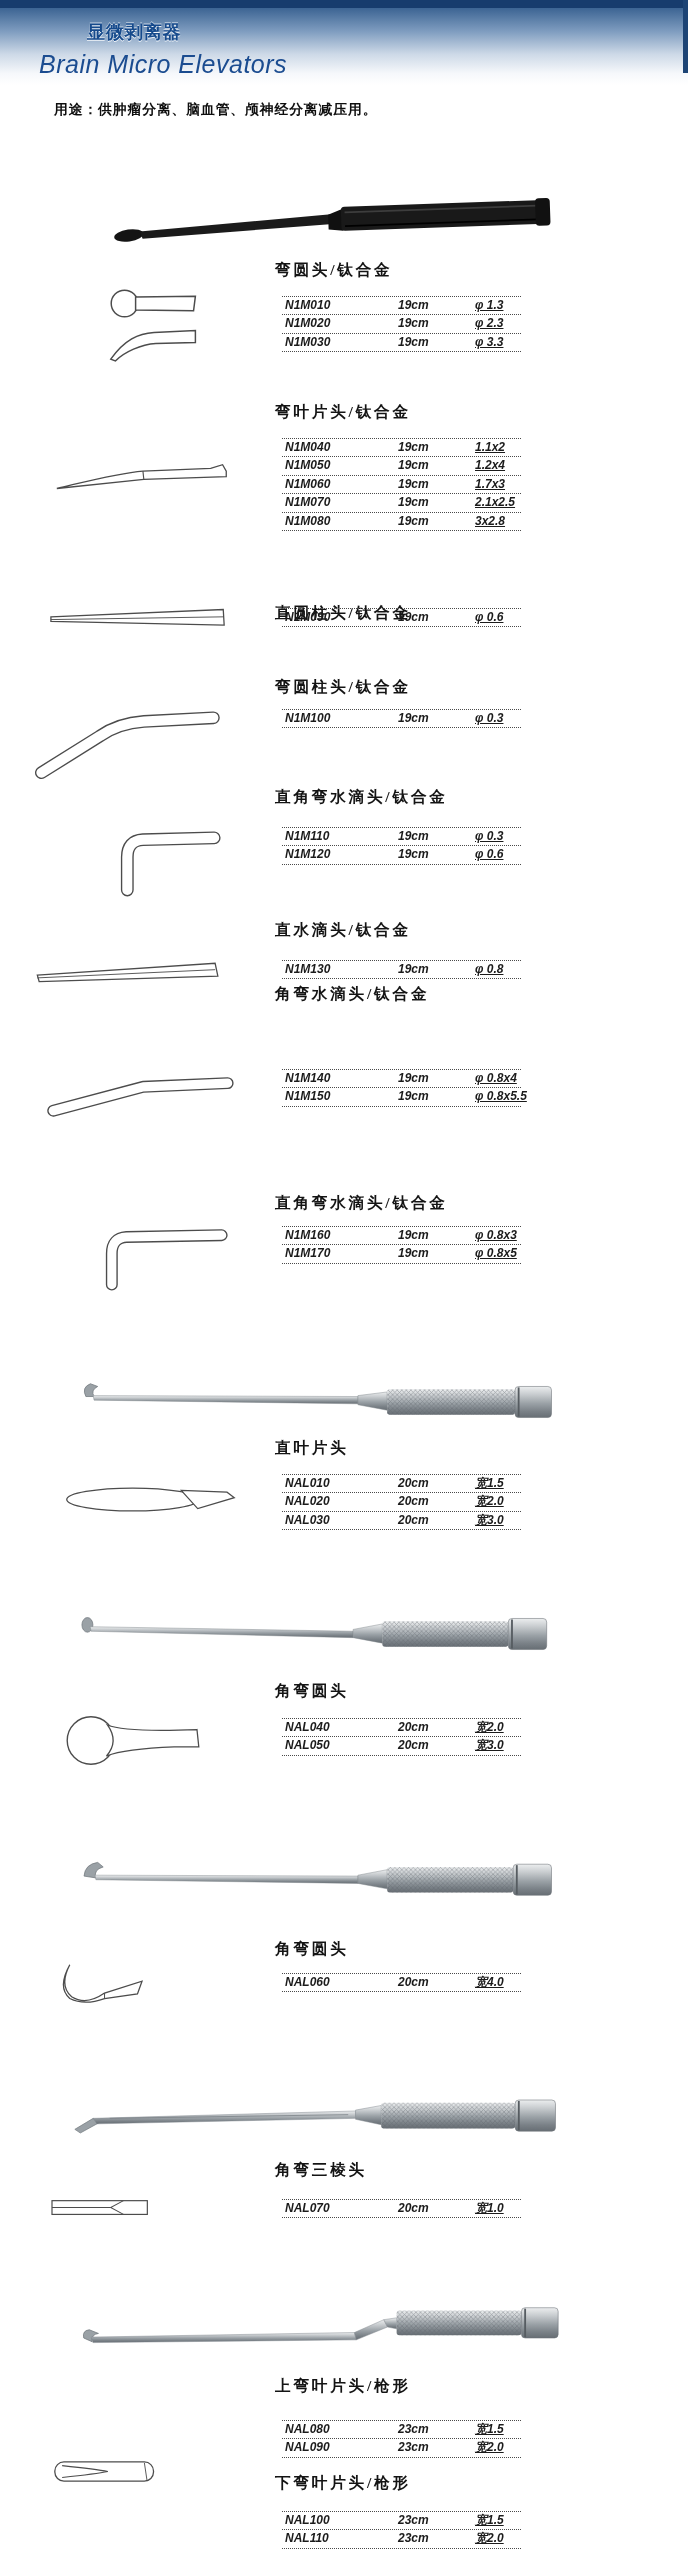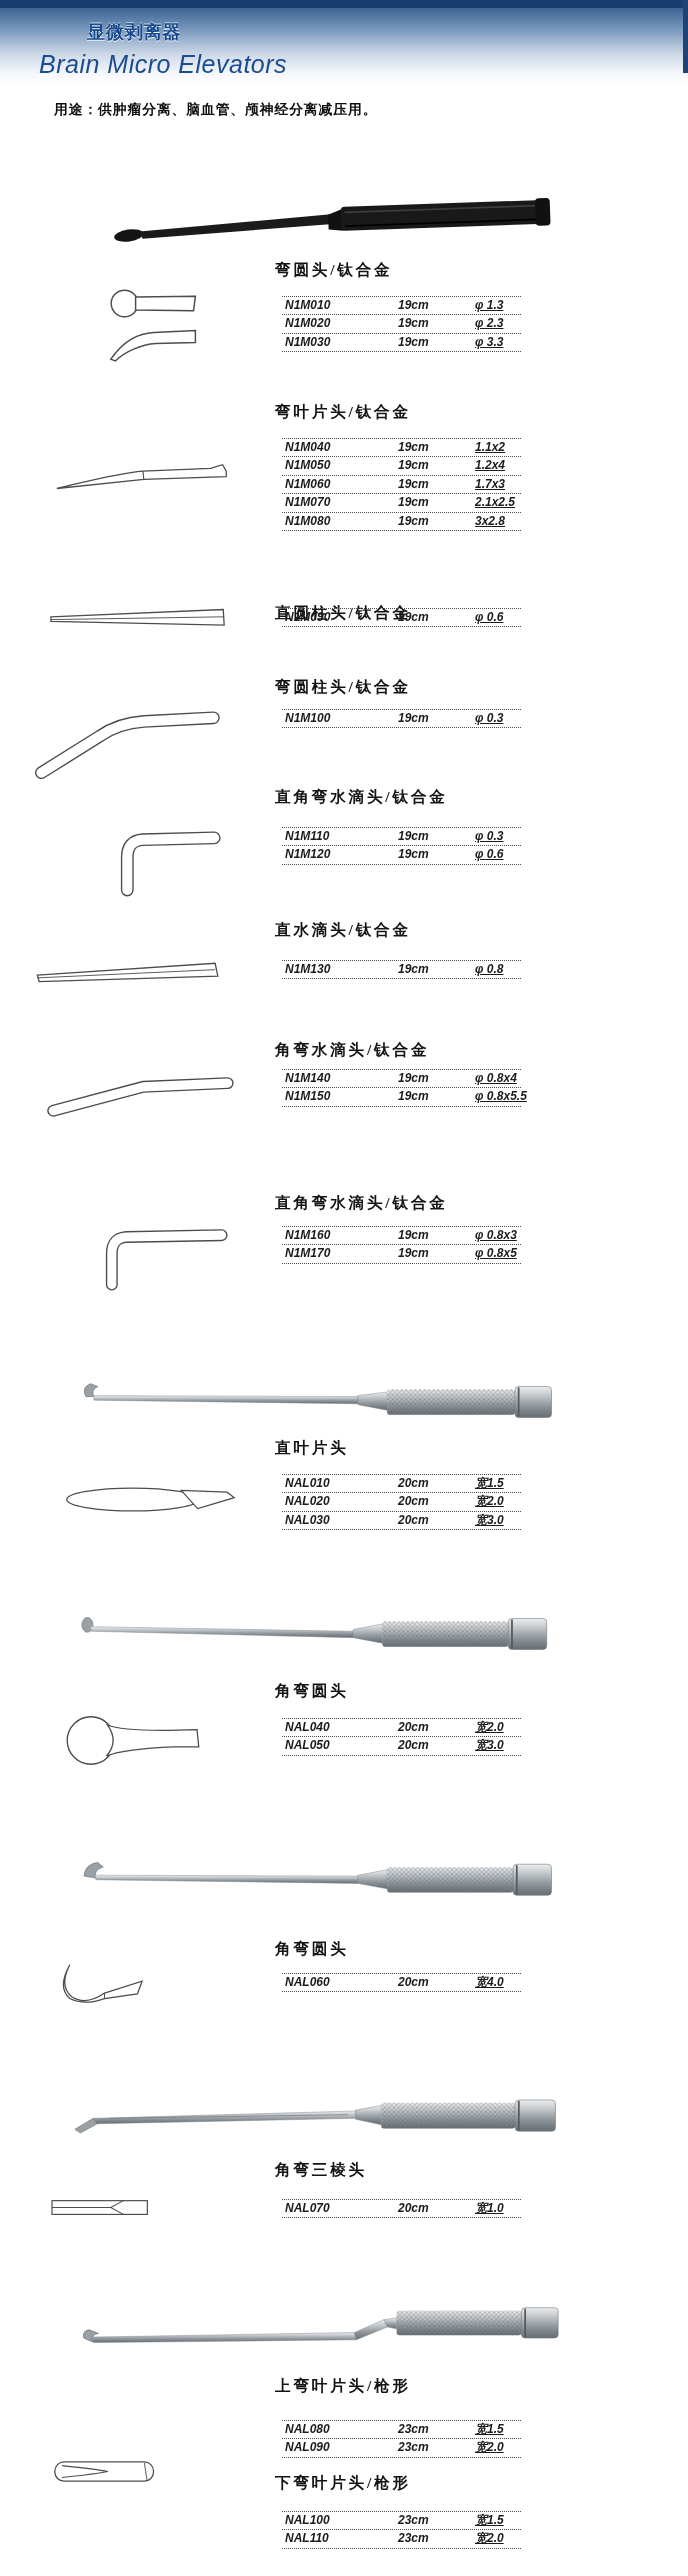--- a/index.html
+++ b/index.html
@@ -188,21 +188,21 @@
     <path d="M10,7 Q48,11 60,13.5 Q48,16 10,20" fill="none" stroke="#4c4c4c" stroke-width="1.2"></path>
     <line x1="100" y1="4" x2="103" y2="24" stroke="#4c4c4c" stroke-width="1"></line>
   </svg>
 
   <div class="sec-title" style="top:260px">弯圆头/钛合金</div>
   <div class="sec-title" style="top:402px">弯叶片头/钛合金</div>
   <div class="sec-title" style="top:603px">直圆柱头/钛合金</div>
   <div class="sec-title" style="top:677px">弯圆柱头/钛合金</div>
   <div class="sec-title" style="top:787px">直角弯水滴头/钛合金</div>
   <div class="sec-title" style="top:920px">直水滴头/钛合金</div>
-  <div class="sec-title" style="top:1040px">角弯水滴头/钛合金</div>
+  <div class="sec-title" style="top:984px">角弯水滴头/钛合金</div>
   <div class="sec-title" style="top:1193px">直角弯水滴头/钛合金</div>
   <div class="sec-title" style="top:1438px">直叶片头</div>
   <div class="sec-title" style="top:1681px">角弯圆头</div>
   <div class="sec-title" style="top:1939px">角弯圆头</div>
   <div class="sec-title" style="top:2160px">角弯三棱头</div>
   <div class="sec-title" style="top:2376px">上弯叶片头/枪形</div>
   <div class="sec-title" style="top:2473px">下弯叶片头/枪形</div>
 
   <div class="tbl" style="top:296px">
     <div class="trow">

